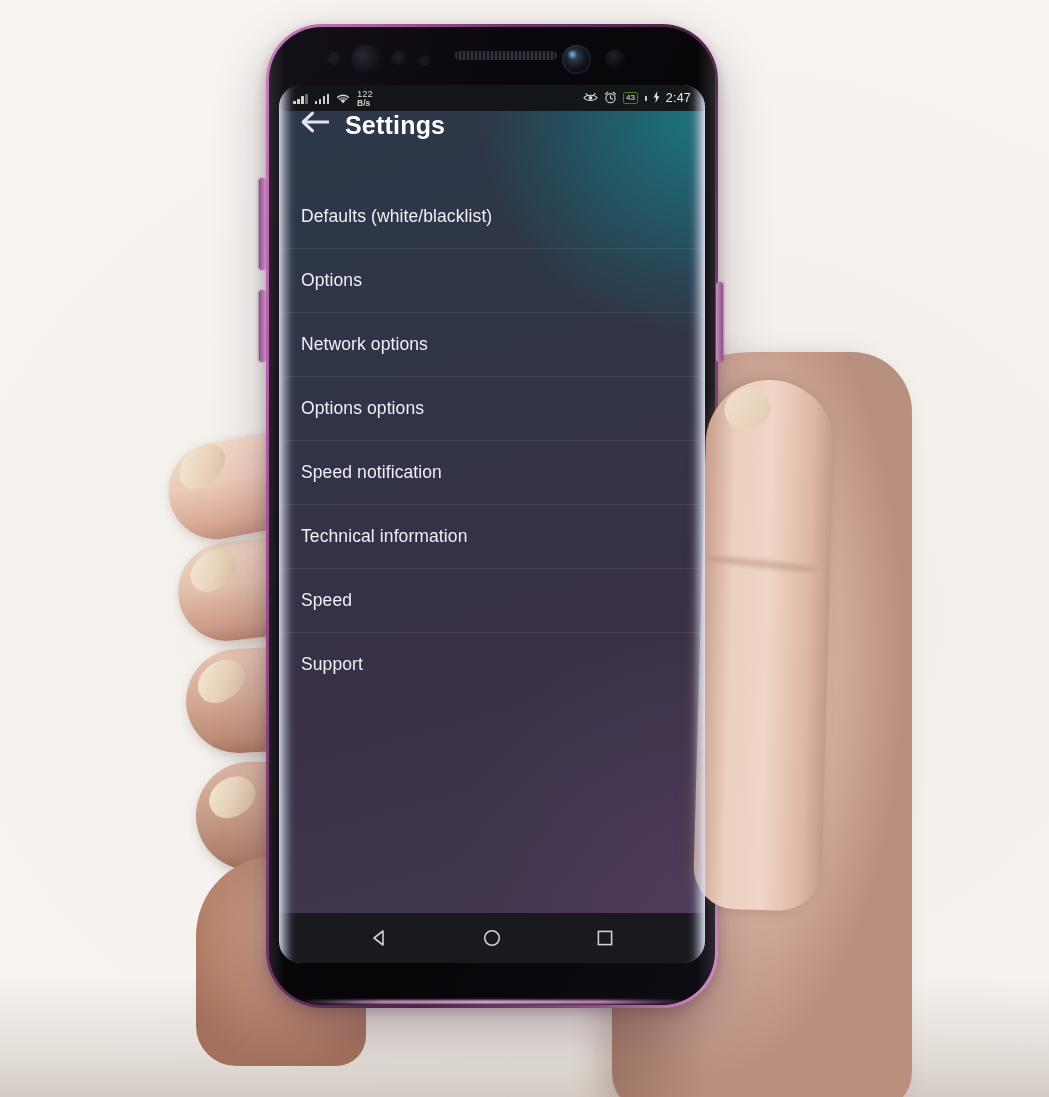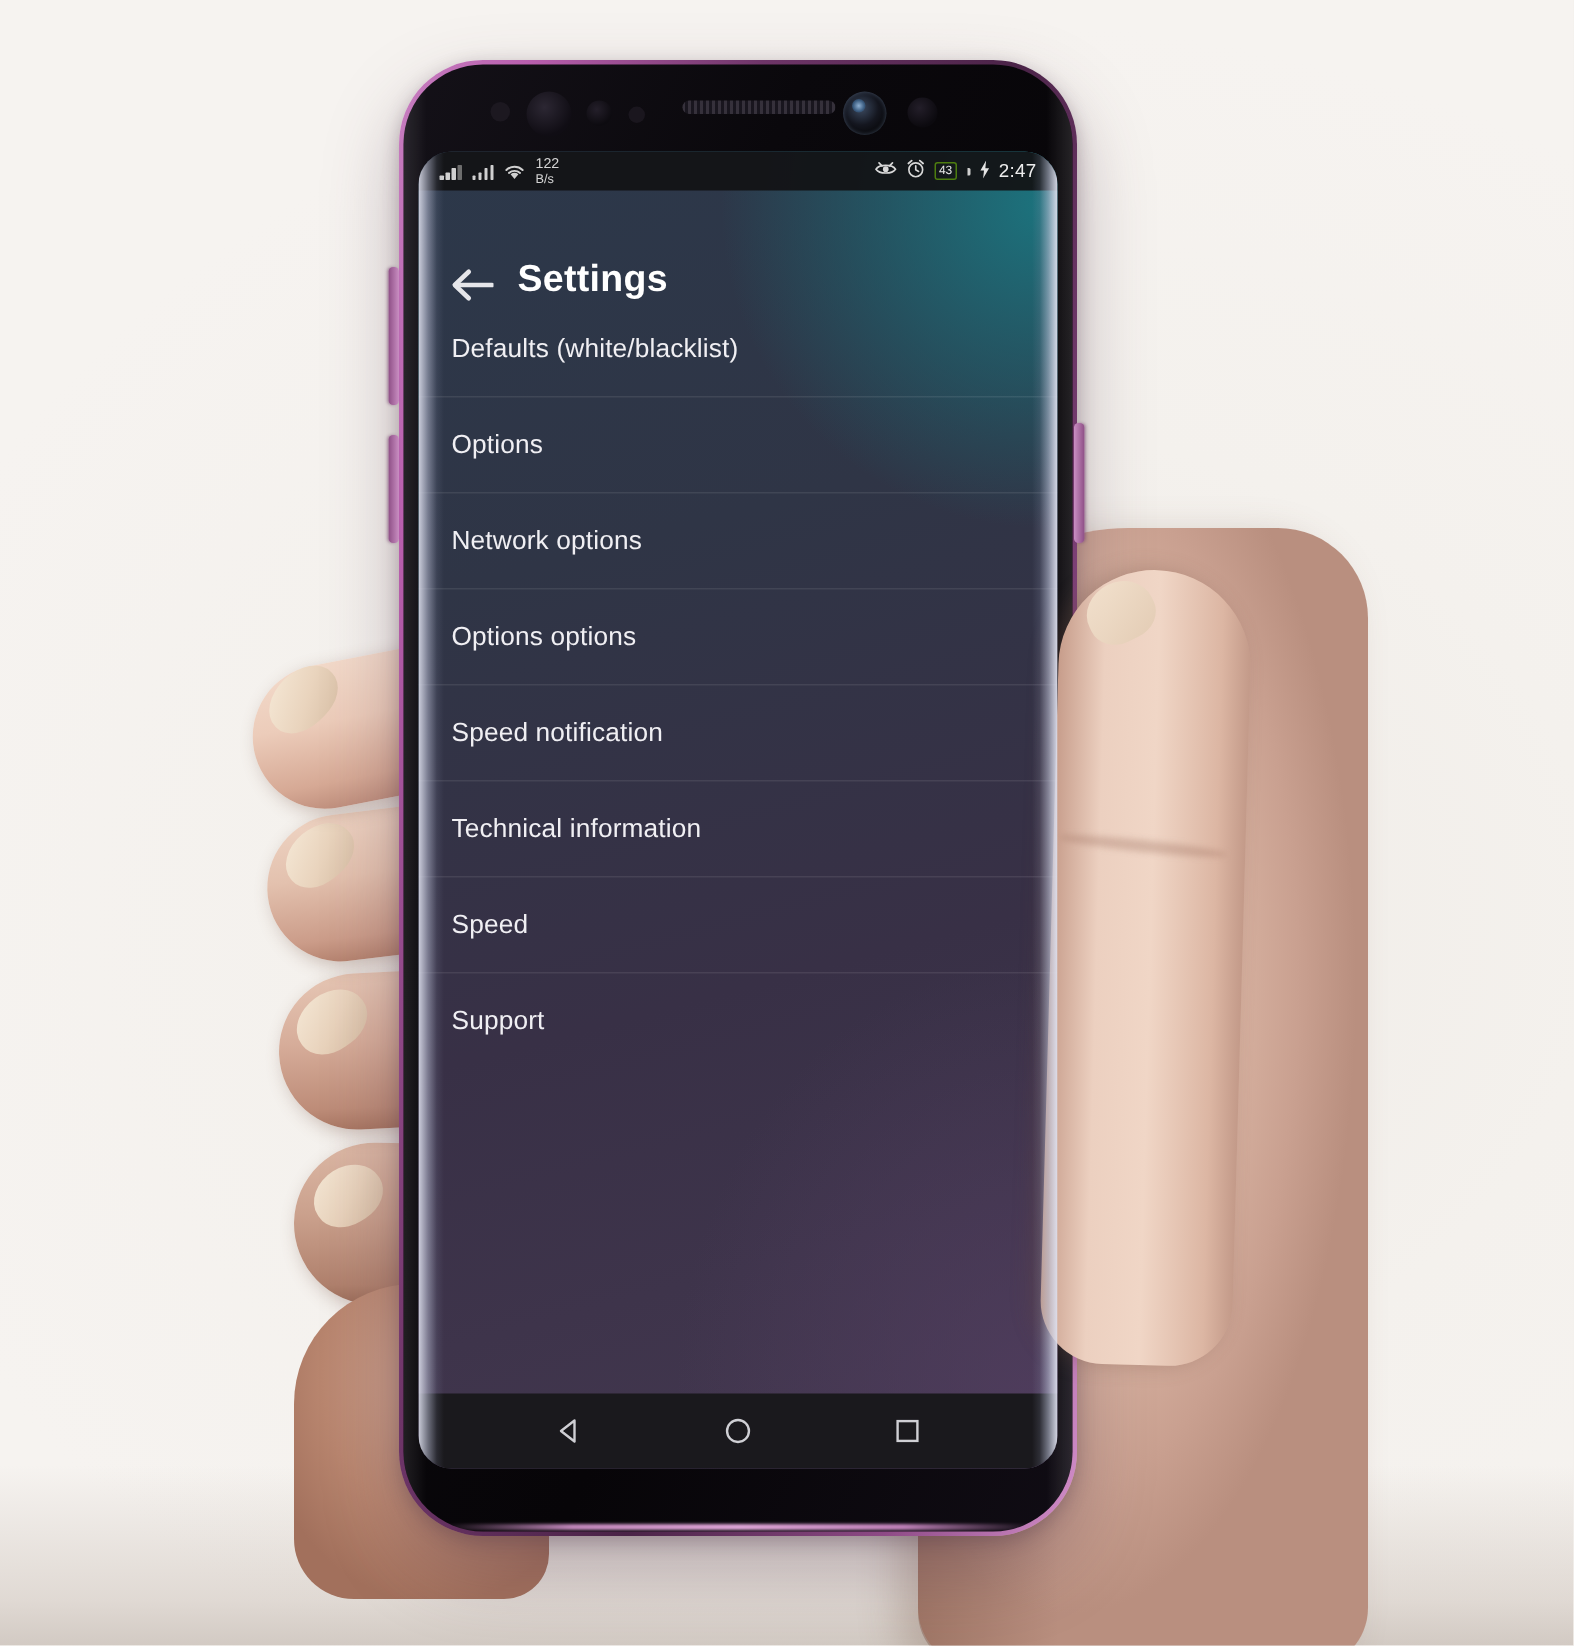--- a/index.html
+++ b/index.html
@@ -108,21 +108,21 @@
     opacity: .95;
   }
   .nl1 { left: 176px; top: 448px; width: 52px; height: 36px; transform: rotate(-44deg); }
   .nl2 { left: 188px; top: 552px; width: 50px; height: 36px; transform: rotate(-40deg); }
   .nl3 { left: 196px; top: 662px; width: 50px; height: 38px; transform: rotate(-36deg); }
   .nl4 { left: 208px; top: 778px; width: 48px; height: 38px; transform: rotate(-32deg); }
 
   
   .phone {
     position: absolute;
-    left: 266px; top: 40px;
+    left: 266px; top: 24px;
     width: 452px; height: 984px;
     border-radius: 56px;
     background: linear-gradient(105deg, #c77fc0 0%, #b95fae 12%, #6e3568 34%, #4a2347 58%, #8e4a86 82%, #d38fca 100%);
     box-shadow: 0 22px 48px rgba(90,60,80,0.35), 0 4px 12px rgba(70,45,62,0.30);
     padding: 4px;
     box-sizing: border-box;
   }
   .phone-body {
     position: absolute;
     inset: 3px;
@@ -228,36 +228,36 @@
   .sb-left { display: flex; align-items: center; gap: 7px; flex: 1; }
   .sb-right { display: flex; align-items: center; gap: 6px; }
   .bars { display: flex; align-items: flex-end; gap: 1.5px; height: 11px; }
   .bars i { display: block; width: 2.5px; background: #d0d0d0; border-radius: .5px; }
   .bars i:nth-child(1){ height:3px; } .bars i:nth-child(2){ height:5px; }
   .bars i:nth-child(3){ height:7.5px; } .bars i:nth-child(4){ height:10px; }
   .bars.dim i:nth-child(4){ background:#6d6d6d; }
   .wifi { width: 14px; height: 11px; position: relative; }
   .speed { line-height: 1.0; font-size: 9px; color: #d4d4d4; }
   .speed b { display: block; font-weight: 400; font-size: 9.5px; }
-  .speed span { display: block; font-size: 8.5px; }
+  .speed span { display: block; font-size: 8.5px; font-weight: bold; }
   .battery {
     display: flex; align-items: center;
     border: 1px solid #4d7c0f; border-radius: 2px;
     height: 10px; padding: 0 2px 0 2px;
     font-size: 8px; line-height: 10px; color: #e6e6e6;
   }
   .batt-cap { width: 2px; height: 5px; background: #cfcfcf; margin-left: 1px; border-radius: 0 1px 1px 0; }
   .clock { font-size: 12.5px; color: #ededed; letter-spacing: .2px; }
 
   
   .app-header {
     position: relative; z-index: 4;
     height: 74px;
     display: flex;
-    align-items: flex-end;
+    align-items: flex-start;
     gap: 16px;
     padding: 0 22px;
   }
   .back-arrow { width: 28px; height: 22px; flex: none; }
   .title {
     color: #ffffff;
     font-size: 25px;
     font-weight: bold;
     letter-spacing: .2px;
   }

